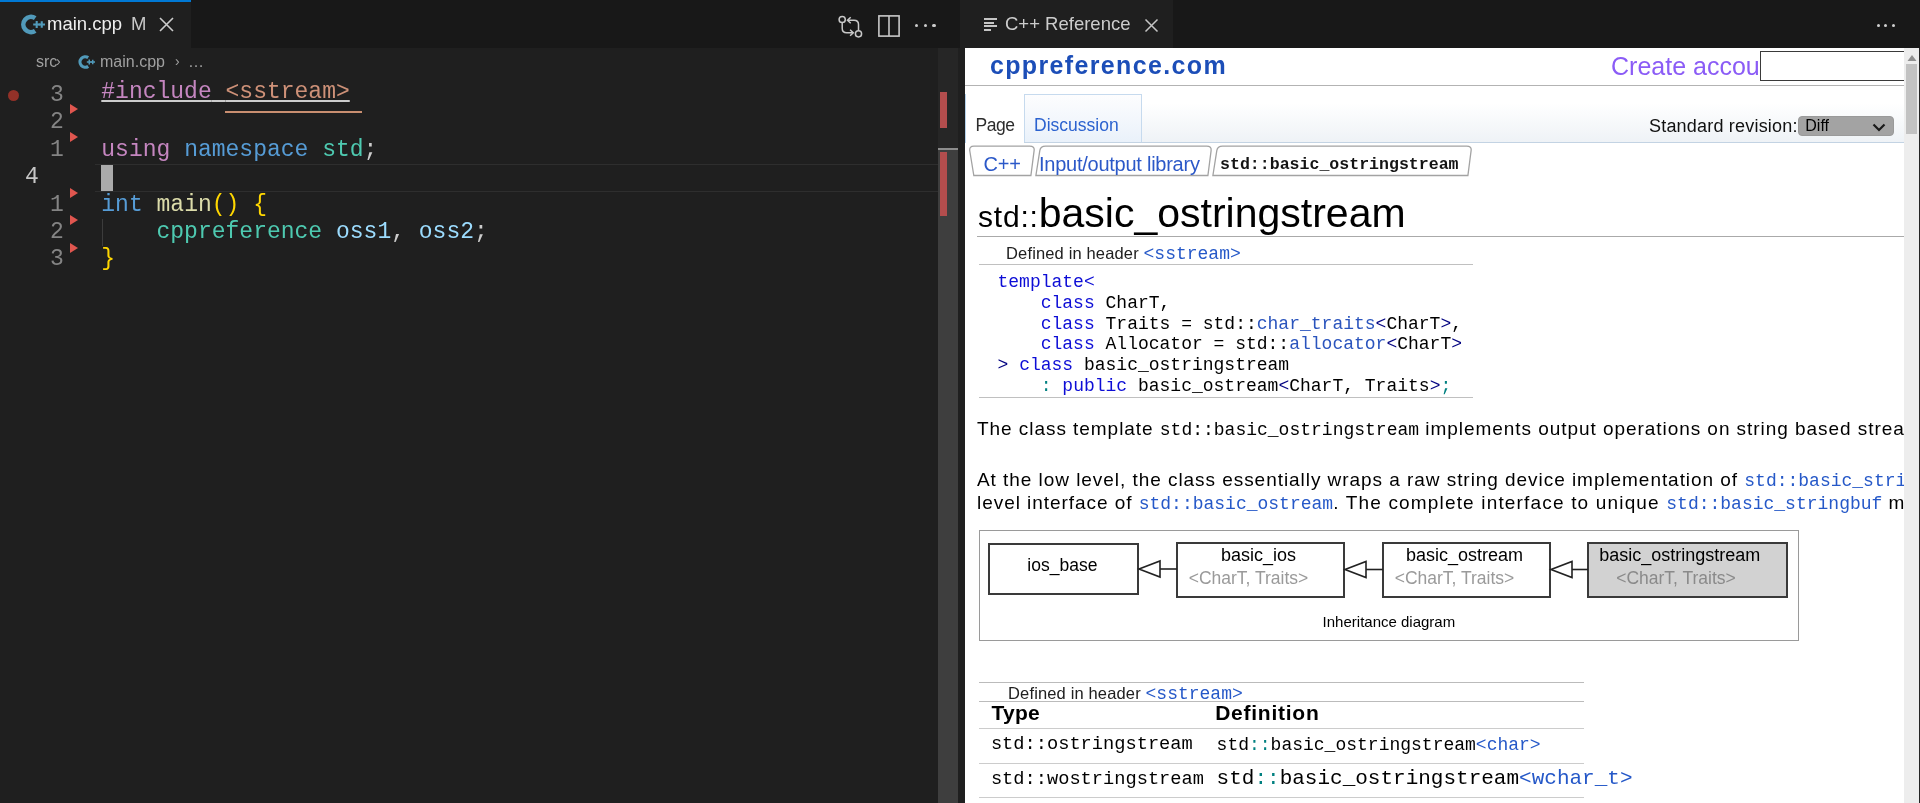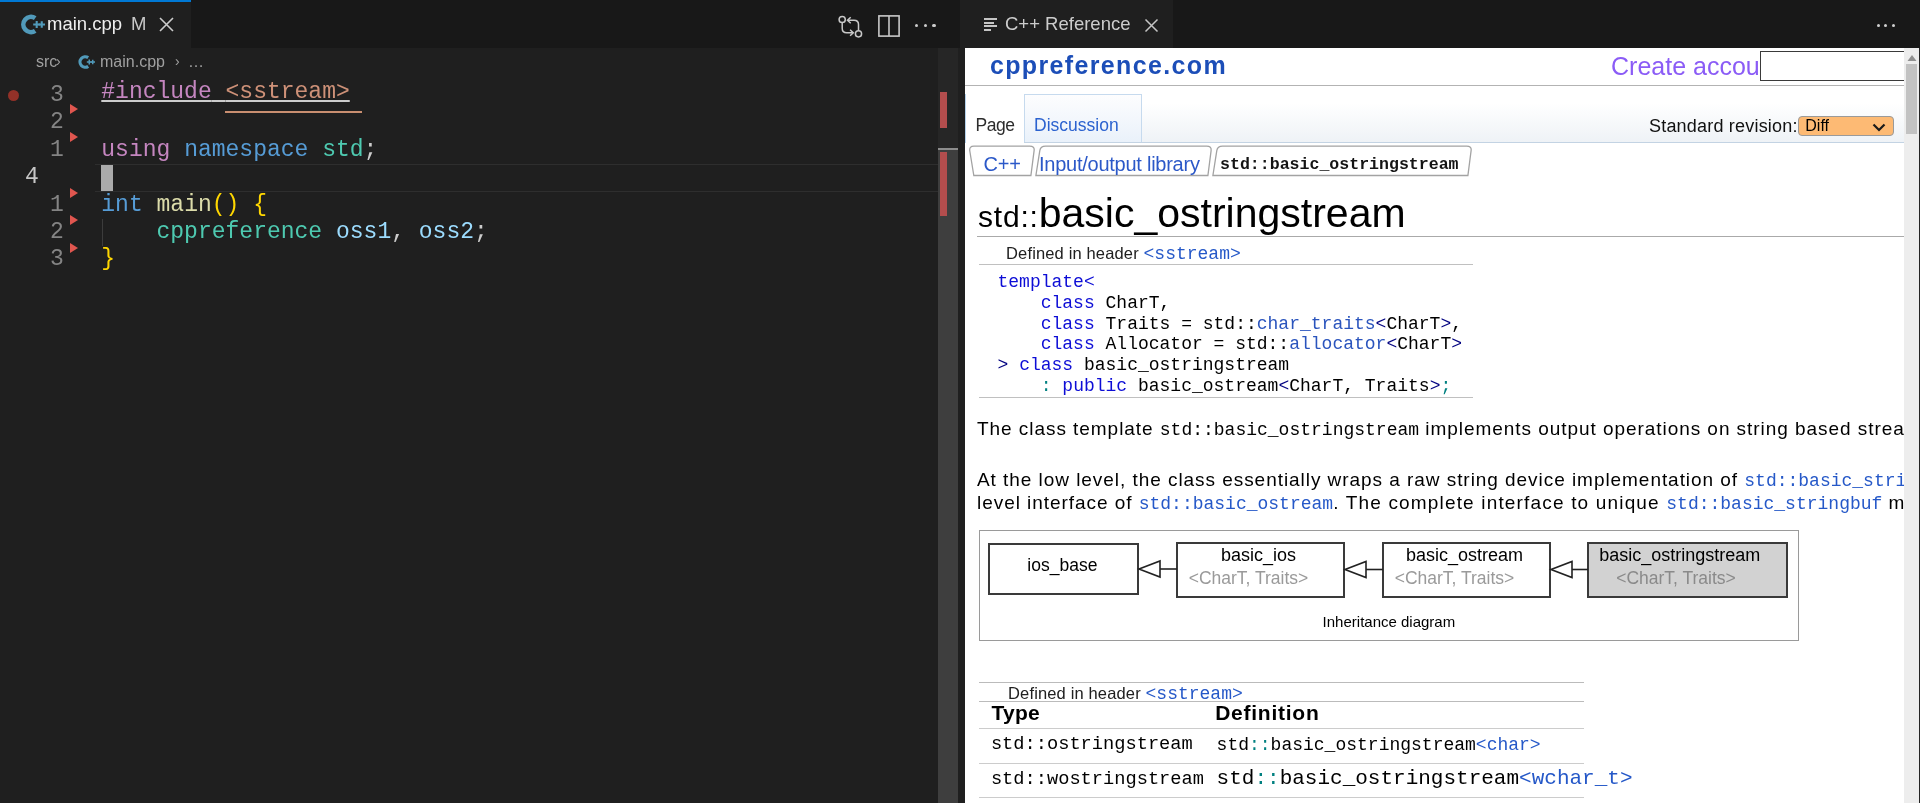--- a/index.html
+++ b/index.html
@@ -145,21 +145,21 @@
     <div class="abs" style="left:795px;top:3px;width:151px;height:29.5px;border:1.8px solid #3a3a3a;box-sizing:border-box;background:#fff;"></div>
     <div class="abs hline" style="left:0;top:36.5px;width:946px;background:#b3b3b3;"></div>
 
     <div class="abs" style="left:0;top:37.5px;width:946px;height:57px;background:linear-gradient(#ffffff 30%,#eef2f6);"></div>
     <div class="abs" style="left:59px;top:46px;width:117.5px;height:49px;background:linear-gradient(#fdfdfe,#e9f1fa);border:1px solid #c6daee;border-bottom:none;box-sizing:border-box;"></div>
     <div class="abs" style="left:0;top:46px;width:59px;height:49px;background:#ffffff;border-left:1px solid #b5d2ec;box-sizing:border-box;"></div>
     <div class="abs hline" style="left:59px;top:94px;width:887px;background:#c3d3e3;"></div>
     <div class="abs" style="left:10.5px;top:69px;font-size:17.5px;line-height:17.5px;letter-spacing:-0.5px;color:#2c2c2c;">Page</div>
     <div class="abs" style="left:69px;top:69px;font-size:17.5px;line-height:17.5px;color:#2b62cf;">Discussion</div>
     <div class="abs" style="left:684px;top:68.5px;font-size:18px;line-height:18px;letter-spacing:0.2px;color:#111;">Standard revision:</div>
-    <div class="abs" style="left:833.3px;top:68px;width:95.5px;height:20px;border:1px solid #9a9a9a;border-radius:4px;box-sizing:border-box;background:#fdba74;">
+    <div class="abs" style="left:833.3px;top:68px;width:95.5px;height:20px;border:1px solid #9a9a9a;border-radius:4px;box-sizing:border-box;background:#a3a3a3;">
       <span style="position:absolute;left:6px;top:1px;font-size:16px;line-height:16px;color:#000;">Diff</span>
       <svg style="position:absolute;left:73px;top:5.5px" width="14" height="9" viewBox="0 0 14 9">
         <path d="M1.5 1.5 L7 7 L12.5 1.5" fill="none" stroke="#1a1a1a" stroke-width="2.2"></path>
       </svg>
     </div>
 
     <svg class="abs" style="left:0;top:96px;" width="520" height="40" viewBox="0 0 520 40">
       <g fill="#ffffff" stroke="#a3a3a3" stroke-width="1.3">
         <path d="M 8.8,31.5 L 4.8,7 Q 4,2.2 9,2.2 L 64.6,2.2 Q 69.8,2.2 69.1,6.6 L 65.9,31.5 Z"></path>
         <path d="M 70.9,31.5 L 74.8,6.6 Q 75.5,2.2 80.5,2.2 L 241.6,2.2 Q 246.8,2.2 246.1,6.6 L 242.9,31.5 Z"></path>

